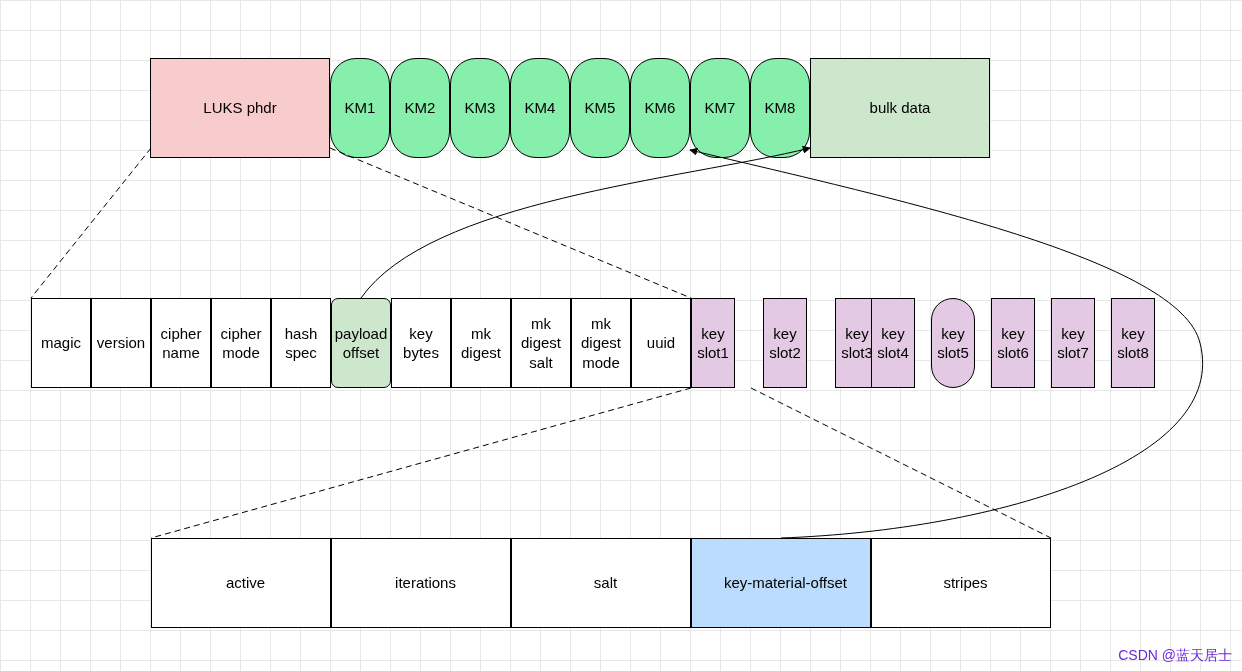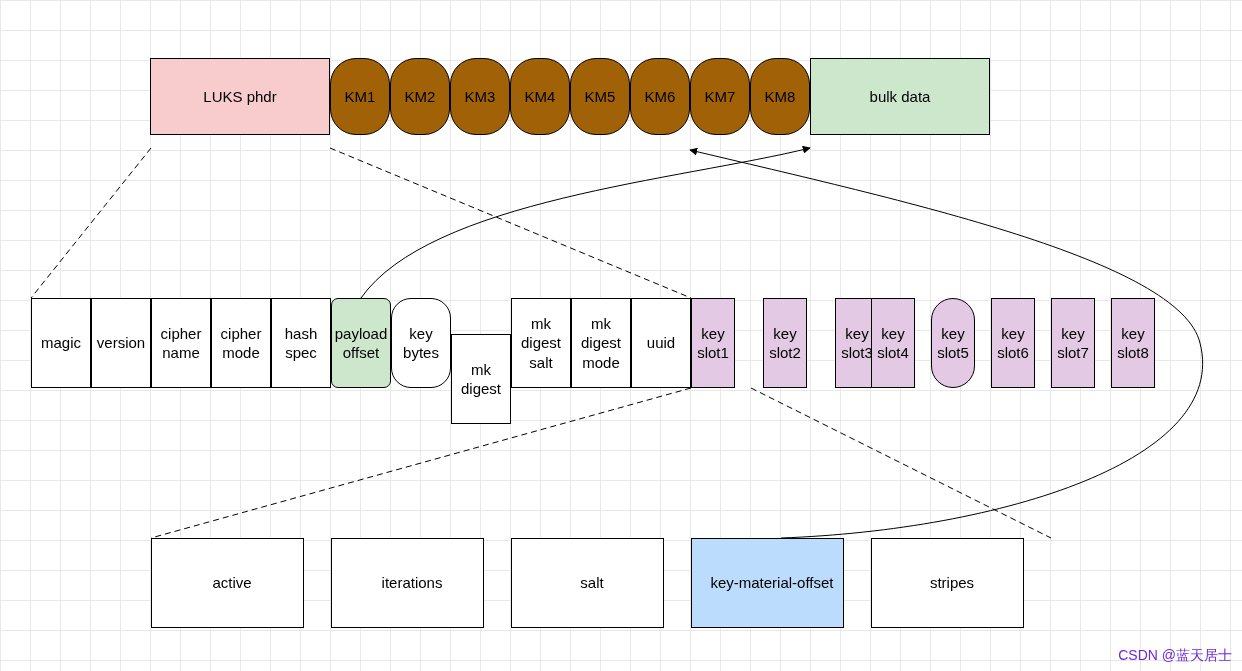--- a/index.html
+++ b/index.html
@@ -25,60 +25,60 @@
     align-items: center;
     justify-content: center;
     text-align: center;
     border: 1px solid #000;
     background: #fff;
     line-height: 1.3;
     padding: 2px;
   }
 
   
-  .row1 { top: 58px; height: 77px; }
+  .row1 { top: 58px; height: 100px; }
   .luks-phdr { left: 150px; width: 180px; background: #f8cccc; }
-  .km { background: #a16207; width: 60px; border-radius: 26px; }
+  .km { background: #86efac; width: 60px; border-radius: 26px; }
   .km1 { left: 330px; }
   .km2 { left: 390px; }
   .km3 { left: 450px; }
   .km4 { left: 510px; }
   .km5 { left: 570px; }
   .km6 { left: 630px; }
   .km7 { left: 690px; }
   .km8 { left: 750px; }
   .bulk { left: 810px; width: 180px; background: #cde7cd; }
 
   
   .row2 { top: 298px; height: 90px; }
   .w60 { width: 60px; }
   .magic   { left: 31px; }
   .version { left: 91px; }
   .cname   { left: 151px; }
   .cmode   { left: 211px; }
   .hspec   { left: 271px; }
   .poff    { left: 331px; background: #cde7cd; border-radius: 7px; }
-  .kbytes  { left: 391px; border-radius: 20px; }
-  .mkdig   { left: 451px; margin-top: 36px; }
+  .kbytes  { left: 391px; }
+  .mkdig   { left: 451px; }
   .mkdigs  { left: 511px; }
   .mkdigi  { left: 571px; }
   .uuid    { left: 631px; }
   .kslot   { background: #e4c9e4; width: 44px; text-align: center; }
   .ks1 { left: 691px; }
   .ks2 { left: 751px; margin-left: 12px; }
   .ks3 { left: 811px; margin-left: 24px; }
   .ks4 { left: 871px; }
   .ks5 { left: 931px; border-radius: 29px; }
   .ks6 { left: 991px; }
   .ks7 { left: 1051px; }
   .ks8 { left: 1111px; }
 
   
   .row3 { top: 538px; height: 90px; }
-  .r3 { width: 153px; padding-left: 11px; }
+  .r3 { width: 180px; padding-left: 11px; }
   .active  { left: 151px; }
   .iter    { left: 331px; }
   .salt    { left: 511px; }
   .kmoff   { left: 691px; background: #bbdcfc; }
   .stripes { left: 871px; }
 
   svg.overlay {
     position: absolute;
     left: 0; top: 0;
     width: 1242px; height: 671px;

